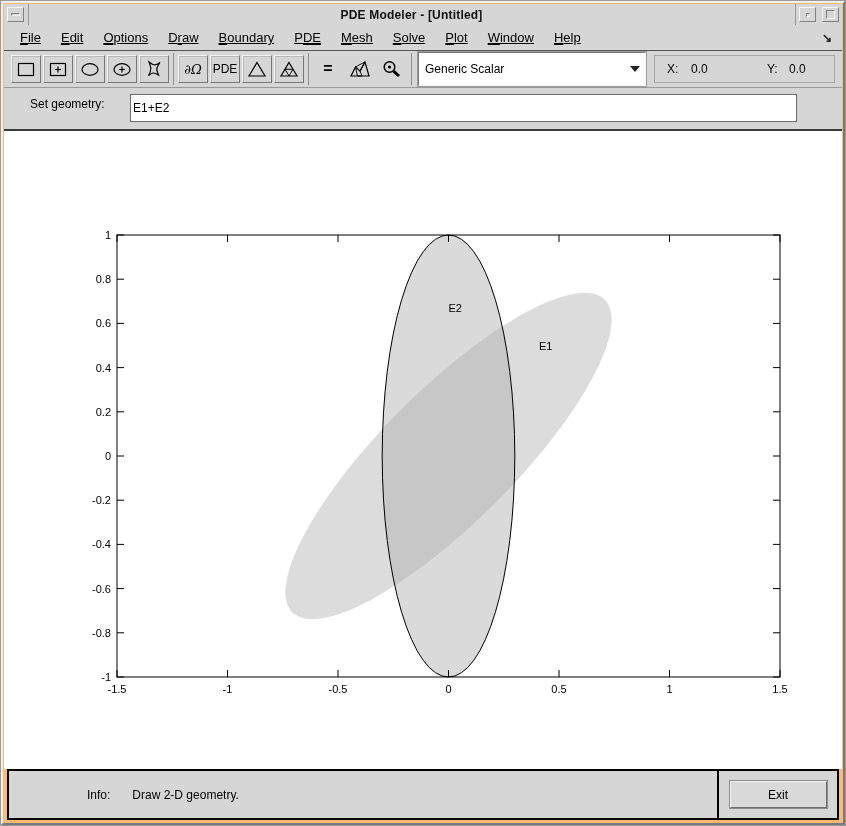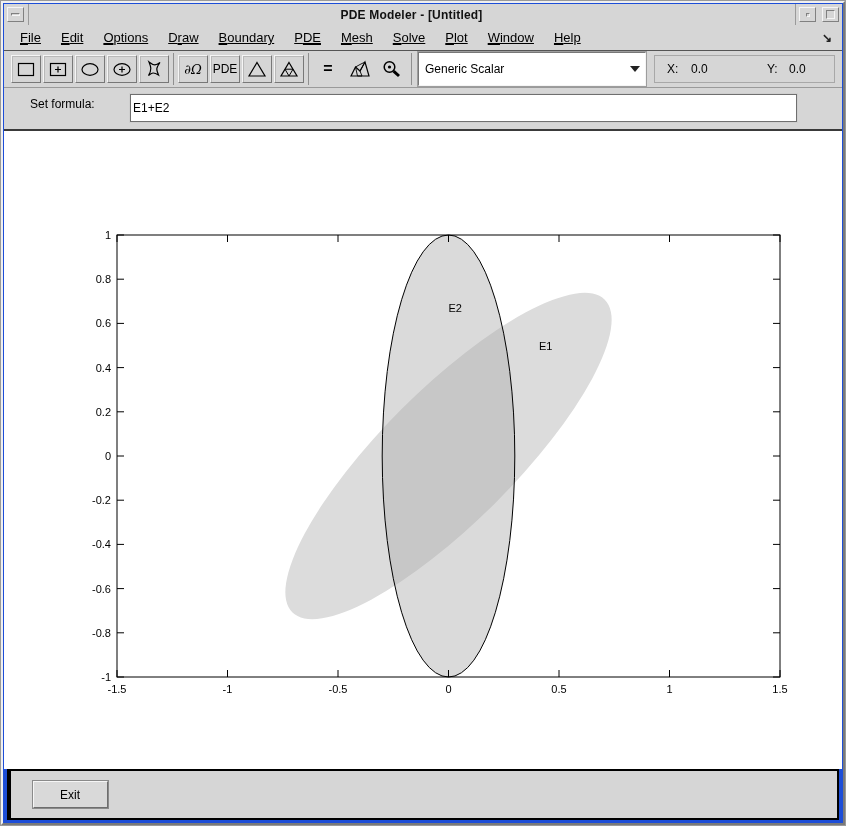--- a/index.html
+++ b/index.html
@@ -1,18 +1,18 @@
 <!DOCTYPE html>
 <html><head>
 <meta charset="utf-8">
 <style>
   html,body{margin:0;padding:0;background:#c8c8c8;}
   body{width:846px;height:826px;position:relative;font-family:"Liberation Sans",sans-serif;
        -webkit-font-smoothing:none;}
-  .window{position:absolute;inset:0;box-sizing:border-box;background:#1d4ed8;
+  .window{position:absolute;inset:0;box-sizing:border-box;background:#fdba74;
           border:3px solid;border-color:#f0f0f0 #7a7a7a #7a7a7a #f0f0f0;
           outline:1px solid #9a9a9a;outline-offset:-1px;}
   
   .titlebar{position:absolute;left:1px;right:1px;top:1px;height:21px;background:#d6d6d6;
             border-bottom:1px solid #9a9a9a;display:flex;align-items:center;}
   .notch{position:absolute;top:0;bottom:0;width:1px;background:#9a9a9a;}
   .tb-btn{width:17px;height:15px;box-sizing:border-box;background:#d6d6d6;margin:0 3px;
           border:1px solid;border-color:#f5f5f5 #808080 #808080 #f5f5f5;
           display:flex;align-items:center;justify-content:center;flex:0 0 auto;cursor:default;}
   .tb-dash{width:9px;height:3px;background:#d6d6d6;border:1px solid;border-color:#808080 #f5f5f5 #f5f5f5 #808080;box-sizing:border-box;}
@@ -57,21 +57,21 @@
   
   .canvas{position:absolute;left:1px;right:1px;top:128px;height:638px;background:#ffffff;overflow:hidden;}
   .canvas svg{position:absolute;left:0;top:0;}
   
   .infobar{position:absolute;left:4px;right:4px;top:766px;height:51px;box-sizing:border-box;
            background:#d6d6d6;border:2px solid #000;display:flex;}
   .info-left{flex:1;display:flex;align-items:center;font-size:12px;color:#000;}
   .info-left .info-label{margin-left:78px;}
   .info-left .info-msg{margin-left:22px;}
   .info-right{width:118px;border-left:2px solid #000;display:flex;align-items:center;justify-content:center;}
-  .exit-btn{width:75px;height:27px;background:#d9d9d9;box-sizing:border-box;
+  .exit-btn{width:97px;height:27px;background:#d9d9d9;box-sizing:border-box;
            border:1px solid;border-color:#f6f6f6 #6e6e6e #6e6e6e #f6f6f6;box-shadow:0 0 0 1px #8a8a8a;
            font-family:"Liberation Sans",sans-serif;font-size:12px;color:#000;cursor:default;}
 </style>
 </head>
 <body>
 
 <div class="window">
 
   <div class="titlebar">
     <div class="notch" style="left:24px"></div>
@@ -179,21 +179,21 @@
     </div>
     <div class="xy-panel">
       <span class="xl">X:</span>
       <span class="xv">0.0</span>
       <span class="yl">Y:</span>
       <span class="yv">0.0</span>
     </div>
   </div>
 
   <div class="formula">
-    <span class="formula-label">Set formula:</span>
+    <span class="formula-label">Set geometry:</span>
     <input class="formula-input" type="text" value="E1+E2" style="">
   </div>
 
   <div class="canvas">
     <svg id="plot-svg" width="838" height="638" viewBox="0 0 838 638">
         <g transform="translate(444.5,325) rotate(-45)">
           <ellipse cx="0" cy="0" rx="221" ry="66.3" fill="#dcdcdc" stroke="none" stroke-width="1"></ellipse>
         </g>
         <g transform="translate(444.5,325) rotate(0)">
           <ellipse cx="0" cy="0" rx="66.3" ry="221" fill="rgba(173,173,173,0.45)" stroke="#000000" stroke-width="1"></ellipse>
@@ -252,18 +252,22 @@
         <line x1="113" y1="148.2" x2="120" y2="148.2" stroke="#000000" stroke-width="1"></line>
         <line x1="776" y1="148.2" x2="769" y2="148.2" stroke="#000000" stroke-width="1"></line>
         <text x="107" y="152.2" text-anchor="end" font-size="11" fill="#000" font-family="Liberation Sans, sans-serif">0.8</text>
         <line x1="113" y1="104" x2="120" y2="104" stroke="#000000" stroke-width="1"></line>
         <line x1="776" y1="104" x2="769" y2="104" stroke="#000000" stroke-width="1"></line>
         <text x="107" y="108" text-anchor="end" font-size="11" fill="#000" font-family="Liberation Sans, sans-serif">1</text>
       </svg>
   </div>
 
   <div class="infobar">
+    <div class="info-left">
+      <span class="info-label">Info:</span>
+      <span class="info-msg">Draw 2-D geometry.</span>
+    </div>
     <div class="info-right">
       <button class="exit-btn">Exit</button>
     </div>
   </div>
 
 </div>
 
 </body></html>

